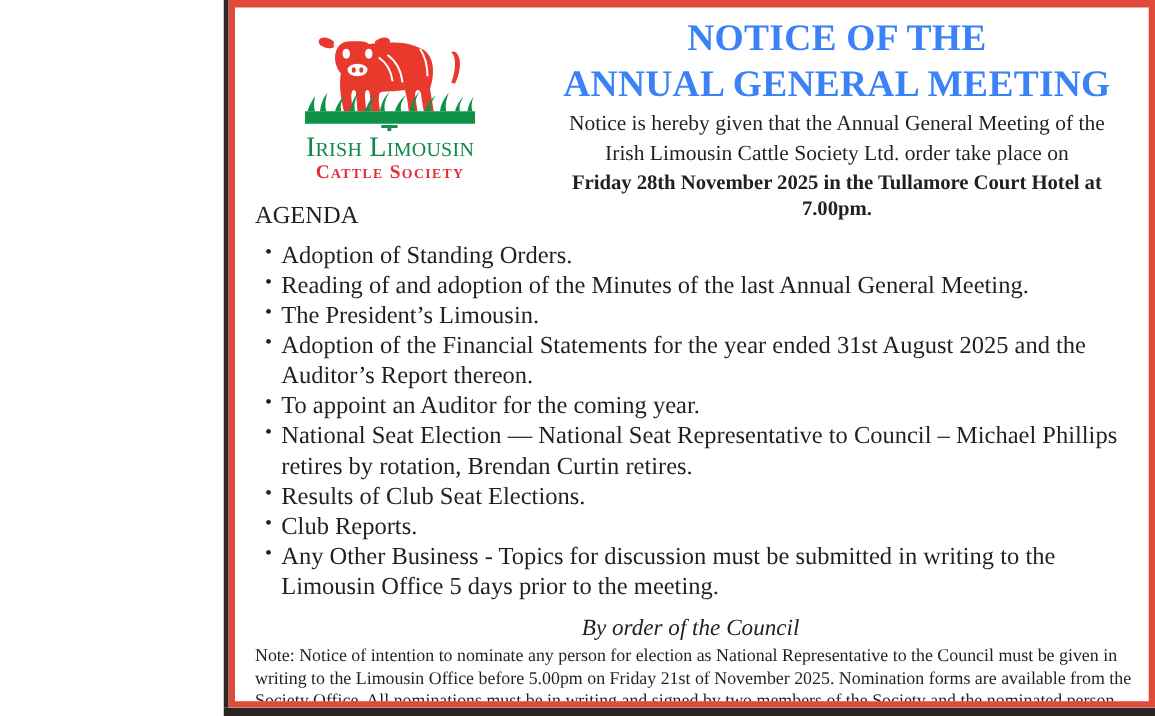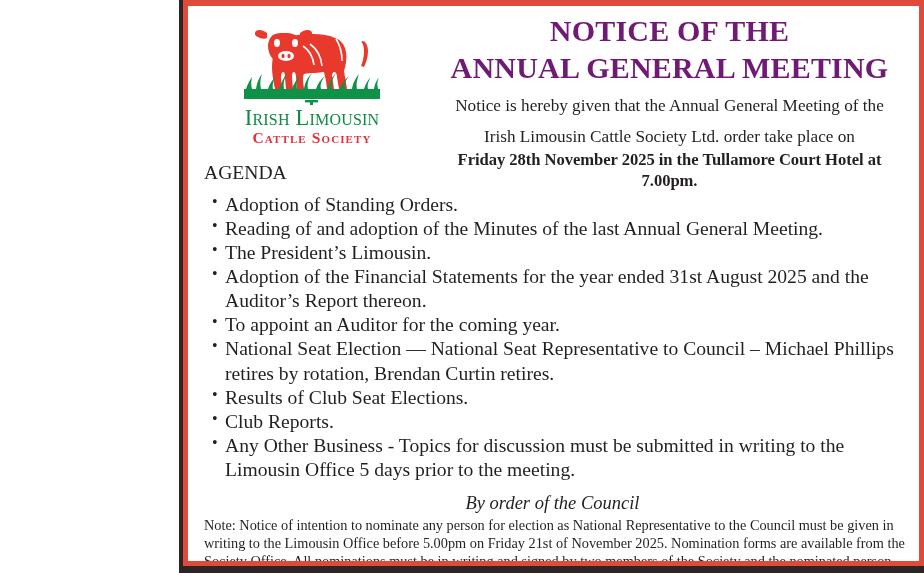--- a/index.html
+++ b/index.html
@@ -93,31 +93,31 @@
     margin-top: -1px;
     text-align: center;
   }
 
   #header-text {
     flex: 1 1 auto;
     text-align: center;
     padding-top: 4px;
   }
   .title-line {
-    color: #701a75;
+    color: #3b82f6;
     font-weight: bold;
     font-size: 30px;
     line-height: 1.22;
     letter-spacing: 0.2px;
   }
   .notice-line {
     color: #231f20;
     font-size: 17.2px;
     line-height: 1.28;
-    margin-top: 9px;
+    margin-top: 2px;
   }
   #notice-line-3 {
     font-weight: bold;
     font-size: 16.6px;
     margin-top: 1px;
     letter-spacing: -0.05px;
   }
 
   
   #agenda {

